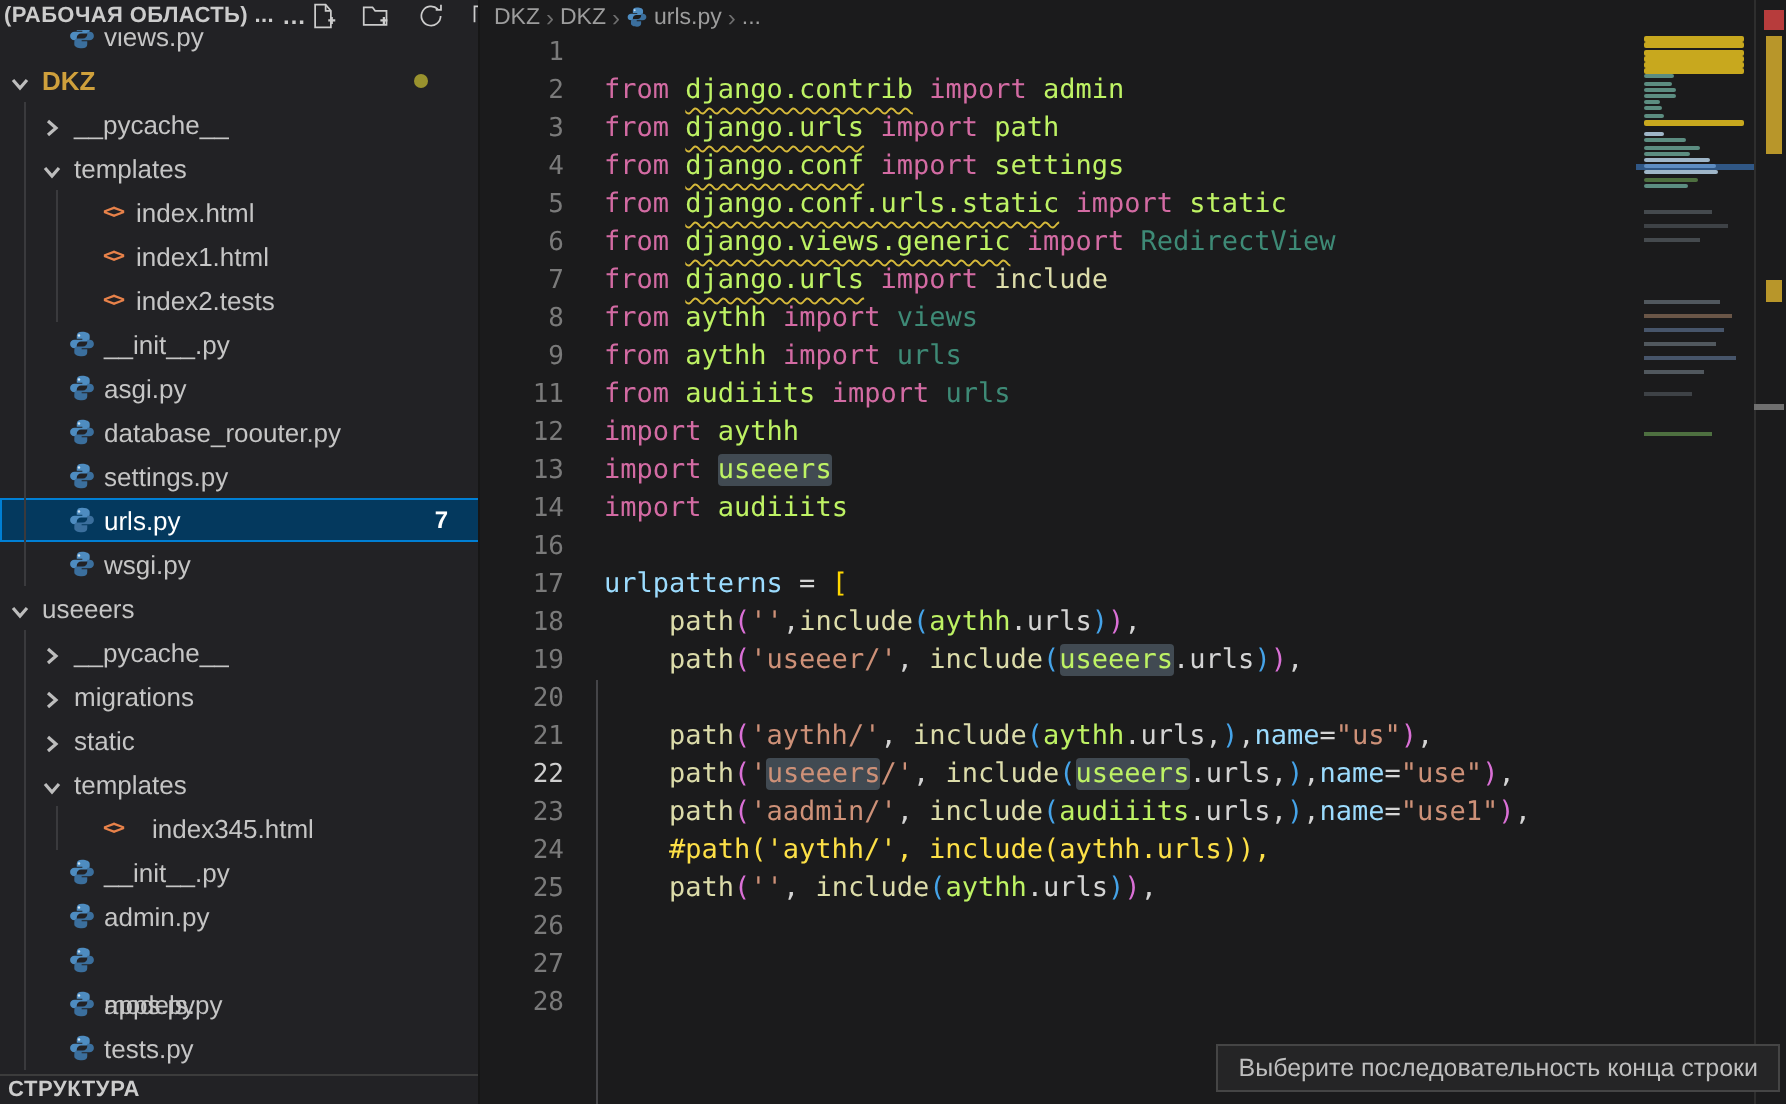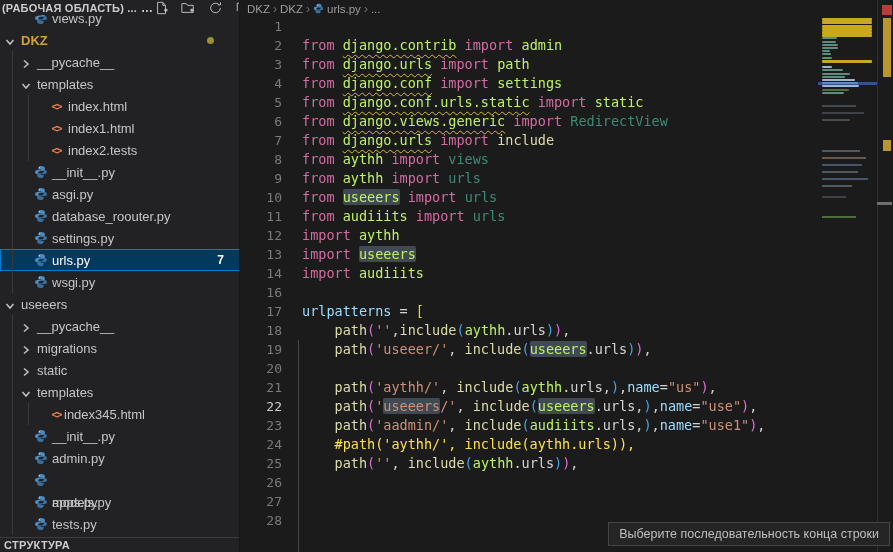--- a/index.html
+++ b/index.html
@@ -209,21 +209,21 @@
         <div class="row">
           <span class="twisty" style="left: 21px;"><svg width="10" height="10" viewBox="0 0 10 10">
               <path d="M1.5 3 L5 7 L8.5 3"></path>
             </svg></span>
           <span class="flabel" style="left: 37px;">templates</span>
         </div>
         <div class="row">
           <span class="ficon" style="left: 49px;">
             <span class="html-glyph">&lt;&gt;</span>
           </span>
-          <span class="flabel" style="left: 56px; padding-left: 8px;">index345.html</span>
+          <span class="flabel" style="left: 68px; padding-left: 8px;">index345.html</span>
         </div>
         <div class="row">
           <span class="ficon" style="left: 33px;">
             <svg width="14" height="14" viewBox="0 0 16 16">
   <path fill="#4e8cc0" d="M8 1C6 1 5 1.9 5 3.3V5h3.2v.6H3.8C2.2 5.6 1.2 6.6 1.2 8c0 1.5 1 2.4 2.6 2.4H5V9c0-1.4 1.1-2.4 2.5-2.4h3C11.7 6.6 12.4 5.8 12.4 4.6V3.3C12.4 1.9 10.6 1 8 1z"></path>
   <path fill="#3b6f9d" d="M8 15c2 0 3-.9 3-2.3V11H7.8v-.6h4.4c1.6 0 2.6-1 2.6-2.4 0-1.5-1-2.4-2.6-2.4H11V7c0 1.4-1.1 2.4-2.5 2.4h-3C4.3 9.4 3.6 10.2 3.6 11.4v1.3C3.6 14.1 5.4 15 8 15z"></path>
   <circle fill="#cfe3f2" cx="6.3" cy="3.1" r=".7"></circle>
             </svg>
           </span>
           <span class="flabel" style="left: 52px;">__init__.py</span>
@@ -331,21 +331,20 @@
     <div id="code">
         <div class="code-line"><span class="ln">1</span><span class="ct"></span></div>
         <div class="code-line"><span class="ln">2</span><span class="ct"><span class="tk-kw">from</span><span> </span><span class="tk-mod tk-sq">django.contrib</span><span> </span><span class="tk-kw">import</span><span> </span><span class="tk-mod">admin</span></span></div>
         <div class="code-line"><span class="ln">3</span><span class="ct"><span class="tk-kw">from</span><span> </span><span class="tk-mod tk-sq">django.urls</span><span> </span><span class="tk-kw">import</span><span> </span><span class="tk-mod">path</span></span></div>
         <div class="code-line"><span class="ln">4</span><span class="ct"><span class="tk-kw">from</span><span> </span><span class="tk-mod tk-sq">django.conf</span><span> </span><span class="tk-kw">import</span><span> </span><span class="tk-mod">settings</span></span></div>
         <div class="code-line"><span class="ln">5</span><span class="ct"><span class="tk-kw">from</span><span> </span><span class="tk-mod tk-sq">django.conf.urls.static</span><span> </span><span class="tk-kw">import</span><span> </span><span class="tk-mod">static</span></span></div>
         <div class="code-line"><span class="ln">6</span><span class="ct"><span class="tk-kw">from</span><span> </span><span class="tk-mod tk-sq">django.views.generic</span><span> </span><span class="tk-kw">import</span><span> </span><span class="tk-dim">RedirectView</span></span></div>
         <div class="code-line"><span class="ln">7</span><span class="ct"><span class="tk-kw">from</span><span> </span><span class="tk-mod tk-sq">django.urls</span><span> </span><span class="tk-kw">import</span><span> </span><span class="tk-fn">include</span></span></div>
         <div class="code-line"><span class="ln">8</span><span class="ct"><span class="tk-kw">from</span><span> </span><span class="tk-mod">aythh</span><span> </span><span class="tk-kw">import</span><span> </span><span class="tk-dim">views</span></span></div>
         <div class="code-line"><span class="ln">9</span><span class="ct"><span class="tk-kw">from</span><span> </span><span class="tk-mod">aythh</span><span> </span><span class="tk-kw">import</span><span> </span><span class="tk-dim">urls</span></span></div>
-        <div class="code-line"><span class="ln">10</span><span class="ct"><span class="tk-kw">from</span><span> </span><span class="tk-mod tk-hl">useeers</span><span> </span><span class="tk-kw">import</span><span> </span><span class="tk-dim">urls</span></span></div>
         <div class="code-line"><span class="ln">11</span><span class="ct"><span class="tk-kw">from</span><span> </span><span class="tk-mod">audiiits</span><span> </span><span class="tk-kw">import</span><span> </span><span class="tk-dim">urls</span></span></div>
         <div class="code-line"><span class="ln">12</span><span class="ct"><span class="tk-kw">import</span><span> </span><span class="tk-mod">aythh</span></span></div>
         <div class="code-line"><span class="ln">13</span><span class="ct"><span class="tk-kw">import</span><span> </span><span class="tk-mod tk-hl">useeers</span></span></div>
         <div class="code-line"><span class="ln">14</span><span class="ct"><span class="tk-kw">import</span><span> </span><span class="tk-mod">audiiits</span></span></div>
         <div class="code-line"><span class="ln">16</span><span class="ct"></span></div>
         <div class="code-line"><span class="ln">17</span><span class="ct"><span class="tk-var">urlpatterns</span><span> </span><span class="tk-pun">=</span><span> </span><span class="tk-b1">[</span></span></div>
         <div class="code-line"><span class="ln">18</span><span class="ct"><span>    </span><span class="tk-fn">path</span><span class="tk-b2">(</span><span class="tk-str">''</span><span class="tk-pun">,</span><span class="tk-fn">include</span><span class="tk-b3">(</span><span class="tk-mod">aythh</span><span class="tk-pun">.urls</span><span class="tk-b3">)</span><span class="tk-b2">)</span><span class="tk-pun">,</span></span></div>
         <div class="code-line"><span class="ln">19</span><span class="ct"><span>    </span><span class="tk-fn">path</span><span class="tk-b2">(</span><span class="tk-str">'useeer/'</span><span class="tk-pun">, </span><span class="tk-fn">include</span><span class="tk-b3">(</span><span class="tk-mod tk-hl">useeers</span><span class="tk-pun">.urls</span><span class="tk-b3">)</span><span class="tk-b2">)</span><span class="tk-pun">,</span></span></div>
         <div class="code-line"><span class="ln">20</span></div>
         <div class="code-line"><span class="ln">21</span><span class="ct"><span>    </span><span class="tk-fn">path</span><span class="tk-b2">(</span><span class="tk-str">'aythh/'</span><span class="tk-pun">, </span><span class="tk-fn">include</span><span class="tk-b3">(</span><span class="tk-mod">aythh</span><span class="tk-pun">.urls</span><span class="tk-pun">,</span><span class="tk-b3">)</span><span class="tk-pun">,</span><span class="tk-var">name</span><span class="tk-pun">=</span><span class="tk-str">"us"</span><span class="tk-b2">)</span><span class="tk-pun">,</span></span></div>

